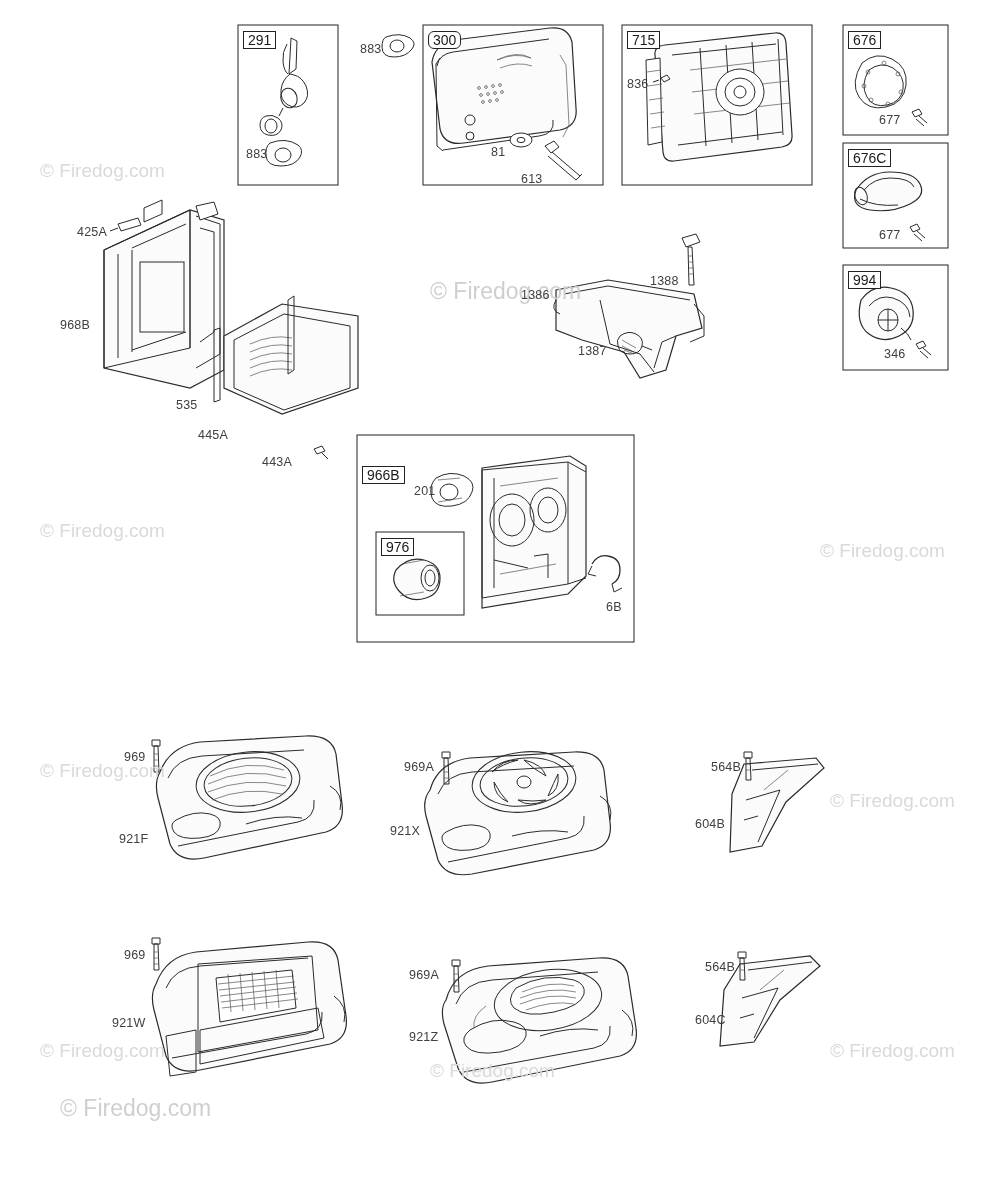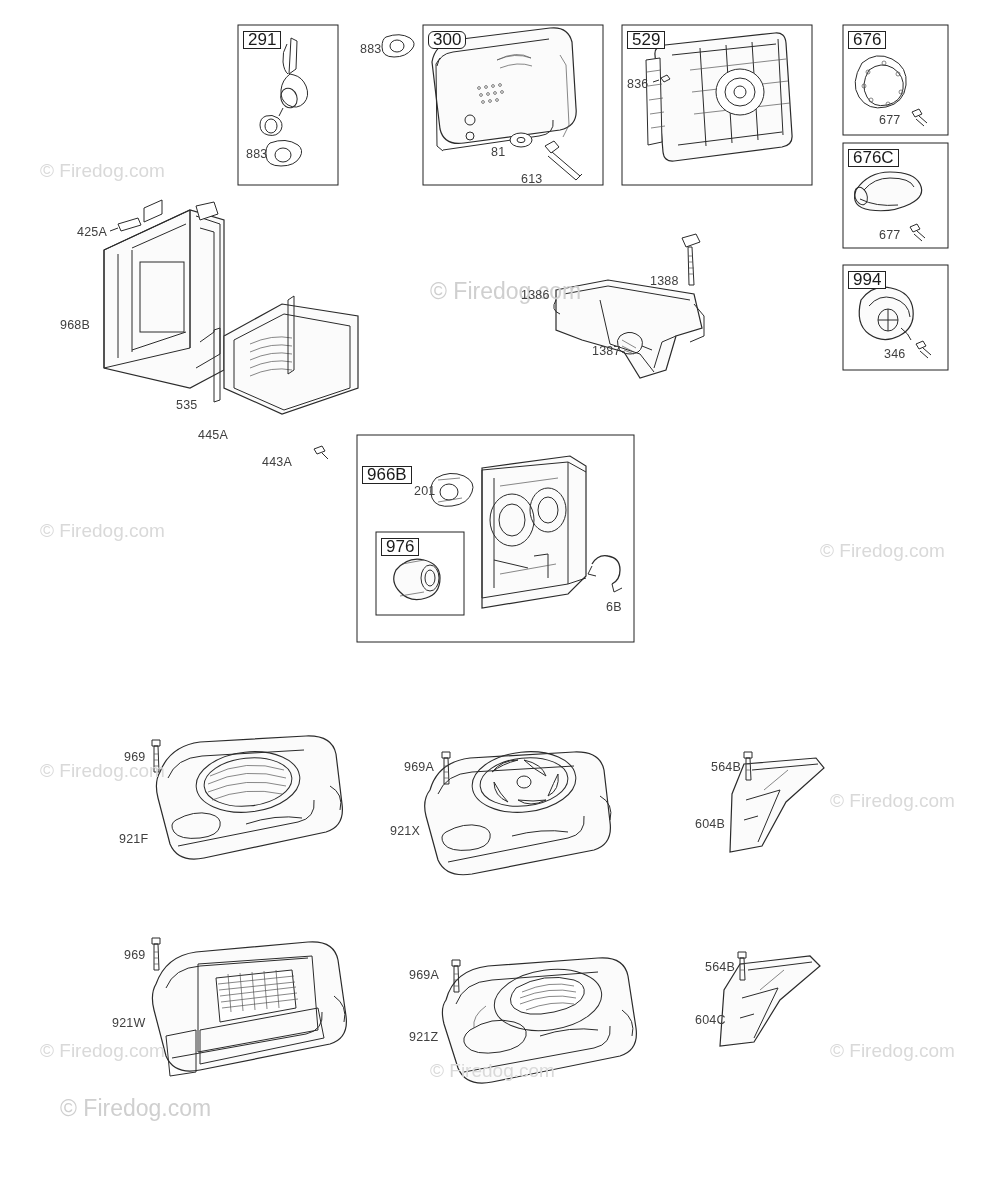--- a/index.html
+++ b/index.html
@@ -25,21 +25,21 @@
     position: absolute;
     font-family: "Liberation Sans", sans-serif;
     font-size: 12.5px;
     color: #404040;
     white-space: nowrap;
     letter-spacing: 0.2px;
   }
   .boxlabel {
     position: absolute;
     font-family: "Liberation Sans", sans-serif;
-    font-size: 17px;
+    font-size: 14px;
     color: #1a1a1a;
     white-space: nowrap;
     border: 1px solid #222;
     background: #fff;
     padding: 2px 4px 2px 4px;
     line-height: 12px;
   }
   .wm {
     position: absolute;
     font-family: "Liberation Sans", sans-serif;
@@ -480,35 +480,35 @@
       <div class="wm" style="left: 830px; top: 1040px;">© Firedog.com</div>
     </div>
 
 <div id="callouts">
       <div class="boxlabel" style="left: 243px; top: 31px;">291</div>
       <div class="label" style="left: 360px; top: 42px;">883</div>
       <div class="label" style="left: 246px; top: 147px;">883</div>
       <div class="boxlabel" style="left: 428px; top: 31px; border-radius: 6px;">300</div>
       <div class="label" style="left: 491px; top: 145px;">81</div>
       <div class="label" style="left: 521px; top: 172px;">613</div>
-      <div class="boxlabel" style="left: 627px; top: 31px;">529</div>
+      <div class="boxlabel" style="left: 627px; top: 31px;">715</div>
       <div class="label" style="left: 627px; top: 77px;">836</div>
       <div class="boxlabel" style="left: 848px; top: 31px;">676</div>
       <div class="label" style="left: 879px; top: 113px;">677</div>
       <div class="boxlabel" style="left: 848px; top: 149px;">676C</div>
       <div class="label" style="left: 879px; top: 228px;">677</div>
       <div class="boxlabel" style="left: 848px; top: 271px;">994</div>
       <div class="label" style="left: 884px; top: 347px;">346</div>
       <div class="label" style="left: 77px; top: 225px;">425A</div>
       <div class="label" style="left: 60px; top: 318px;">968B</div>
       <div class="label" style="left: 176px; top: 398px;">535</div>
       <div class="label" style="left: 198px; top: 428px;">445A</div>
       <div class="label" style="left: 262px; top: 455px;">443A</div>
       <div class="label" style="left: 521px; top: 288px;">1386</div>
-      <div class="label" style="left: 578px; top: 344px; margin-left: 14px;">1387</div>
+      <div class="label" style="left: 578px; top: 344px;">1387</div>
       <div class="label" style="left: 650px; top: 274px;">1388</div>
       <div class="boxlabel" style="left: 362px; top: 466px; text-align: center;">966B</div>
       <div class="label" style="left: 414px; top: 484px;">201</div>
       <div class="boxlabel" style="left: 381px; top: 538px;">976</div>
       <div class="label" style="left: 606px; top: 600px;">6B</div>
       <div class="label" style="left: 124px; top: 750px;">969</div>
       <div class="label" style="left: 119px; top: 832px;">921F</div>
       <div class="label" style="left: 404px; top: 760px;">969A</div>
       <div class="label" style="left: 390px; top: 824px;">921X</div>
       <div class="label" style="left: 711px; top: 760px;">564B</div>

